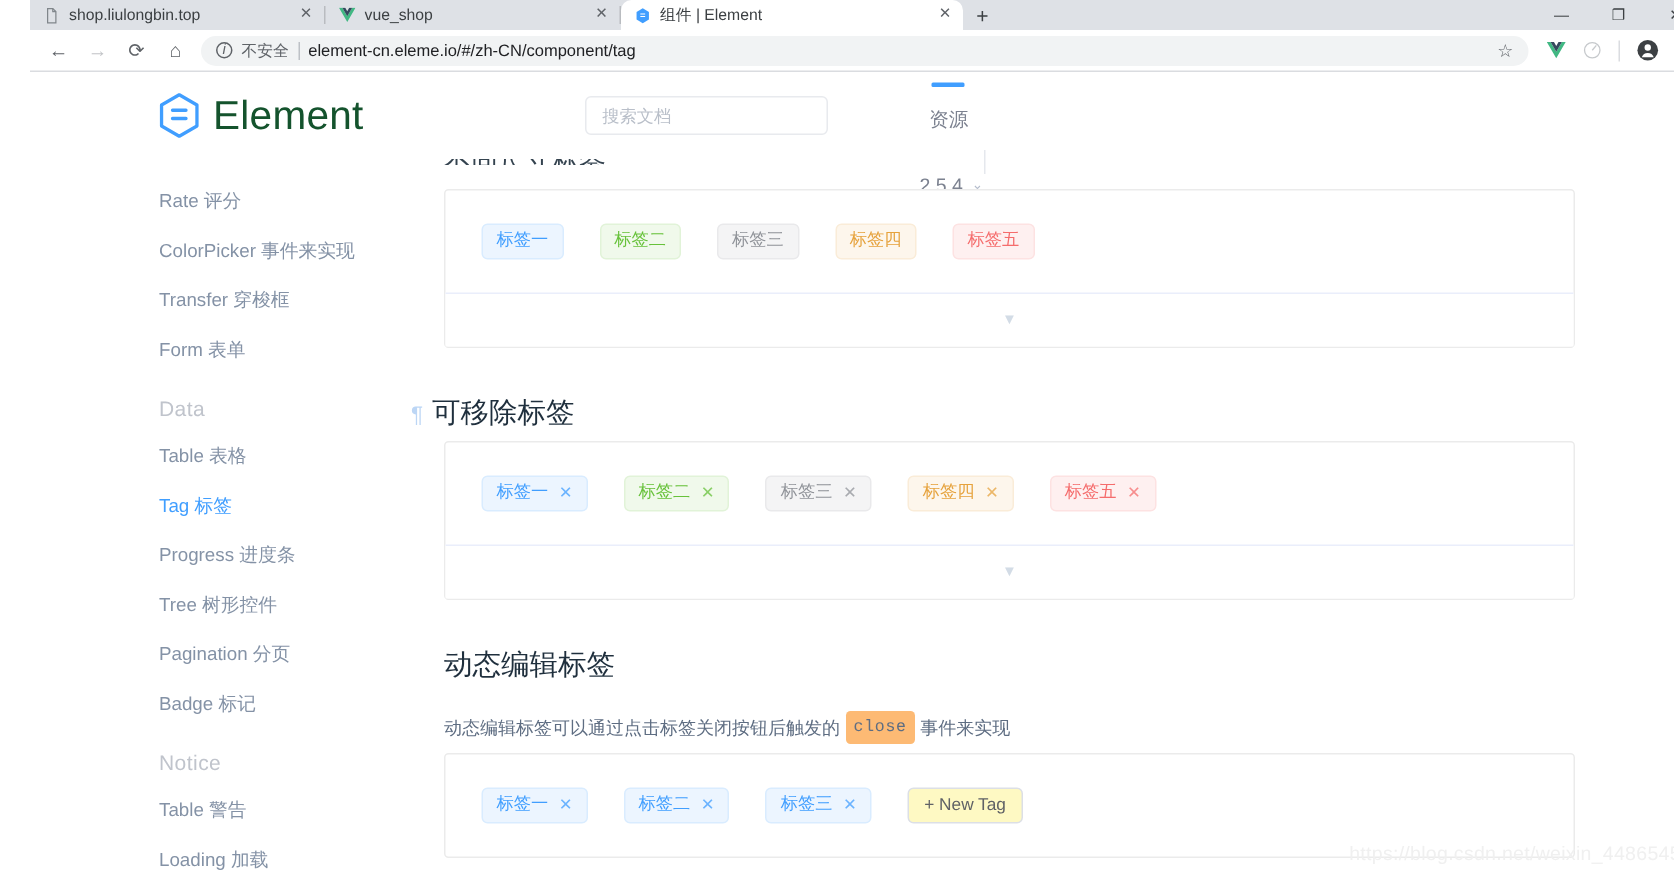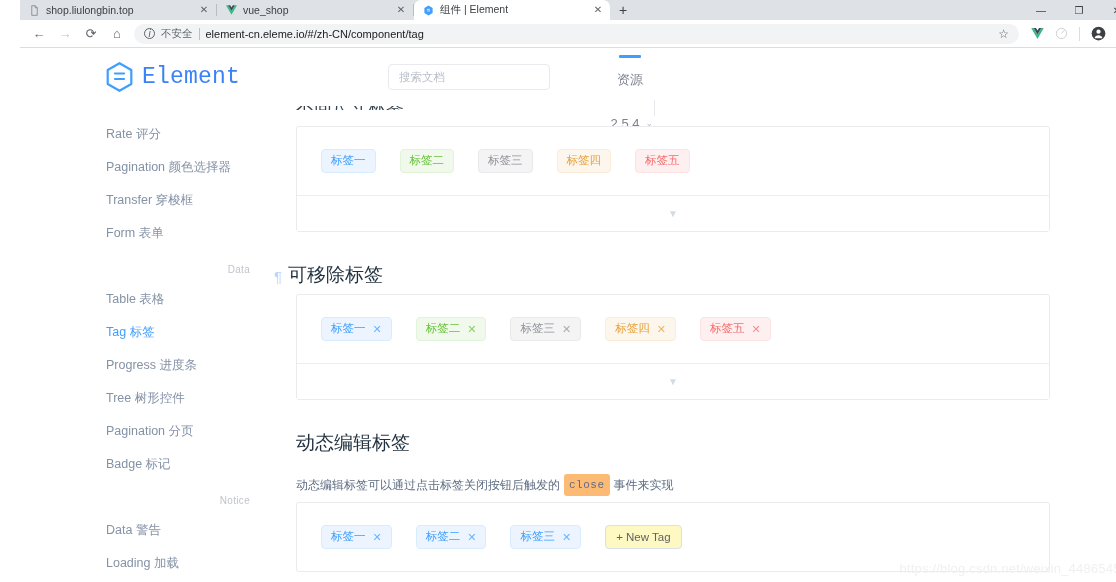--- a/index.html
+++ b/index.html
@@ -17,21 +17,21 @@
     display: flex; align-items: flex-end; position: relative;
   }
   .tab {
     height: 20px; display: flex; align-items: center;
     padding: 0 6px 0 8px; gap: 6px;
     font-size: 10.5px; color: #3c4043; position: relative;
     min-width: 0;
   }
   .tab.inactive { width: 196px; }
   .tab.active {
-    width: 196px; background: #fff;
+    width: 228px; background: #fff;
     border-top-left-radius: 7px; border-top-right-radius: 7px;
   }
   .tab .favicon {
     width: 12px; height: 12px; flex: 0 0 12px;
     display: flex; align-items: center; justify-content: center;
     font-size: 10px; line-height: 1;
   }
   .tab .tab-title {
     flex: 1 1 auto; white-space: nowrap; overflow: hidden;
     text-overflow: ellipsis; font-size: 10.5px;
@@ -102,22 +102,22 @@
     background: #fff; overflow: hidden;
   }
 
   .site-header {
     height: 58px; display: flex; align-items: center;
     padding: 0 0 0 86px; background: #fff;
   }
   .brand { display: flex; align-items: center; gap: 9px; }
   .brand .logo-mark { width: 27px; height: 30px; }
   .brand .logo-text {
-    font-size: 23px; color: #3b82f6; letter-spacing: .2px;
-    font-family: Liberation Mono, monospace; font-weight: 400;
+    font-size: 27px; color: #14532d; letter-spacing: .2px;
+    font-family: Liberation Sans, sans-serif; font-weight: 400;
   }
   .search-box {
     width: 162px; height: 26px; border: 1px solid #e8eaee;
     border-radius: 4px; margin-left: 148px;
     display: flex; align-items: center; padding: 0 10px;
   }
   .search-box .ph { font-size: 11.5px; color: #b9bfc9; }
   .nav { display: flex; align-items: flex-end; margin-left: 45px; gap: 0; flex-direction: column; }
   .nav-item {
     font-size: 13px; color: #7c8290; padding: 0 22px;
@@ -141,23 +141,22 @@
     color: #fff; font-size: 10px; margin-left: 22px;
     box-shadow: 0 0 0 3px #fff, 0 0 0 4px #e4e7ed;
   }
 
   .body-wrap { display: flex; height: 476px; }
 
   .sidebar {
     width: 230px; padding: 12px 0 0 86px; flex: 0 0 230px;
   }
   .side-group-title {
-    font-size: 10px; color: #c0c4cc; margin: 14px 0 8px 0;
+    font-size: 14px; color: #c0c4cc; margin: 14px 0 8px 0;
     letter-spacing: .3px;
-    text-align: right;
   }
   .side-item {
     font-size: 12.5px; color: #8492a6; line-height: 33px;
     white-space: nowrap;
   }
   .side-item.active { color: #409eff; }
 
   .content {
     flex: 1 1 auto; padding: 0 86px 0 24px; position: relative;
     overflow: hidden;
@@ -344,32 +343,32 @@
         <div class="blue-btn">
           <span>⌄</span>
         </div>
       </div>
     </div>
 
     <div class="body-wrap">
 
       <div class="sidebar">
         <div class="side-item">Rate 评分</div>
-        <div class="side-item">Pagination 颜色选择器</div>
+        <div class="side-item">ColorPicker 事件来实现</div>
         <div class="side-item">Transfer 穿梭框</div>
         <div class="side-item">Form 表单</div>
         <div class="side-group-title">Data</div>
         <div class="side-item">Table 表格</div>
         <div class="side-item active">Tag 标签</div>
         <div class="side-item">Progress 进度条</div>
         <div class="side-item">Tree 树形控件</div>
         <div class="side-item">Pagination 分页</div>
         <div class="side-item">Badge 标记</div>
         <div class="side-group-title">Notice</div>
-        <div class="side-item">Data 警告</div>
+        <div class="side-item">Table 警告</div>
         <div class="side-item">Loading 加载</div>
       </div>
 
       <div class="content">
 
         <div class="clipped-heading">不同尺寸标签</div>
 
         <div class="demo-block">
           <div class="demo-body">
             <div class="tag-row" id="row-basic">

